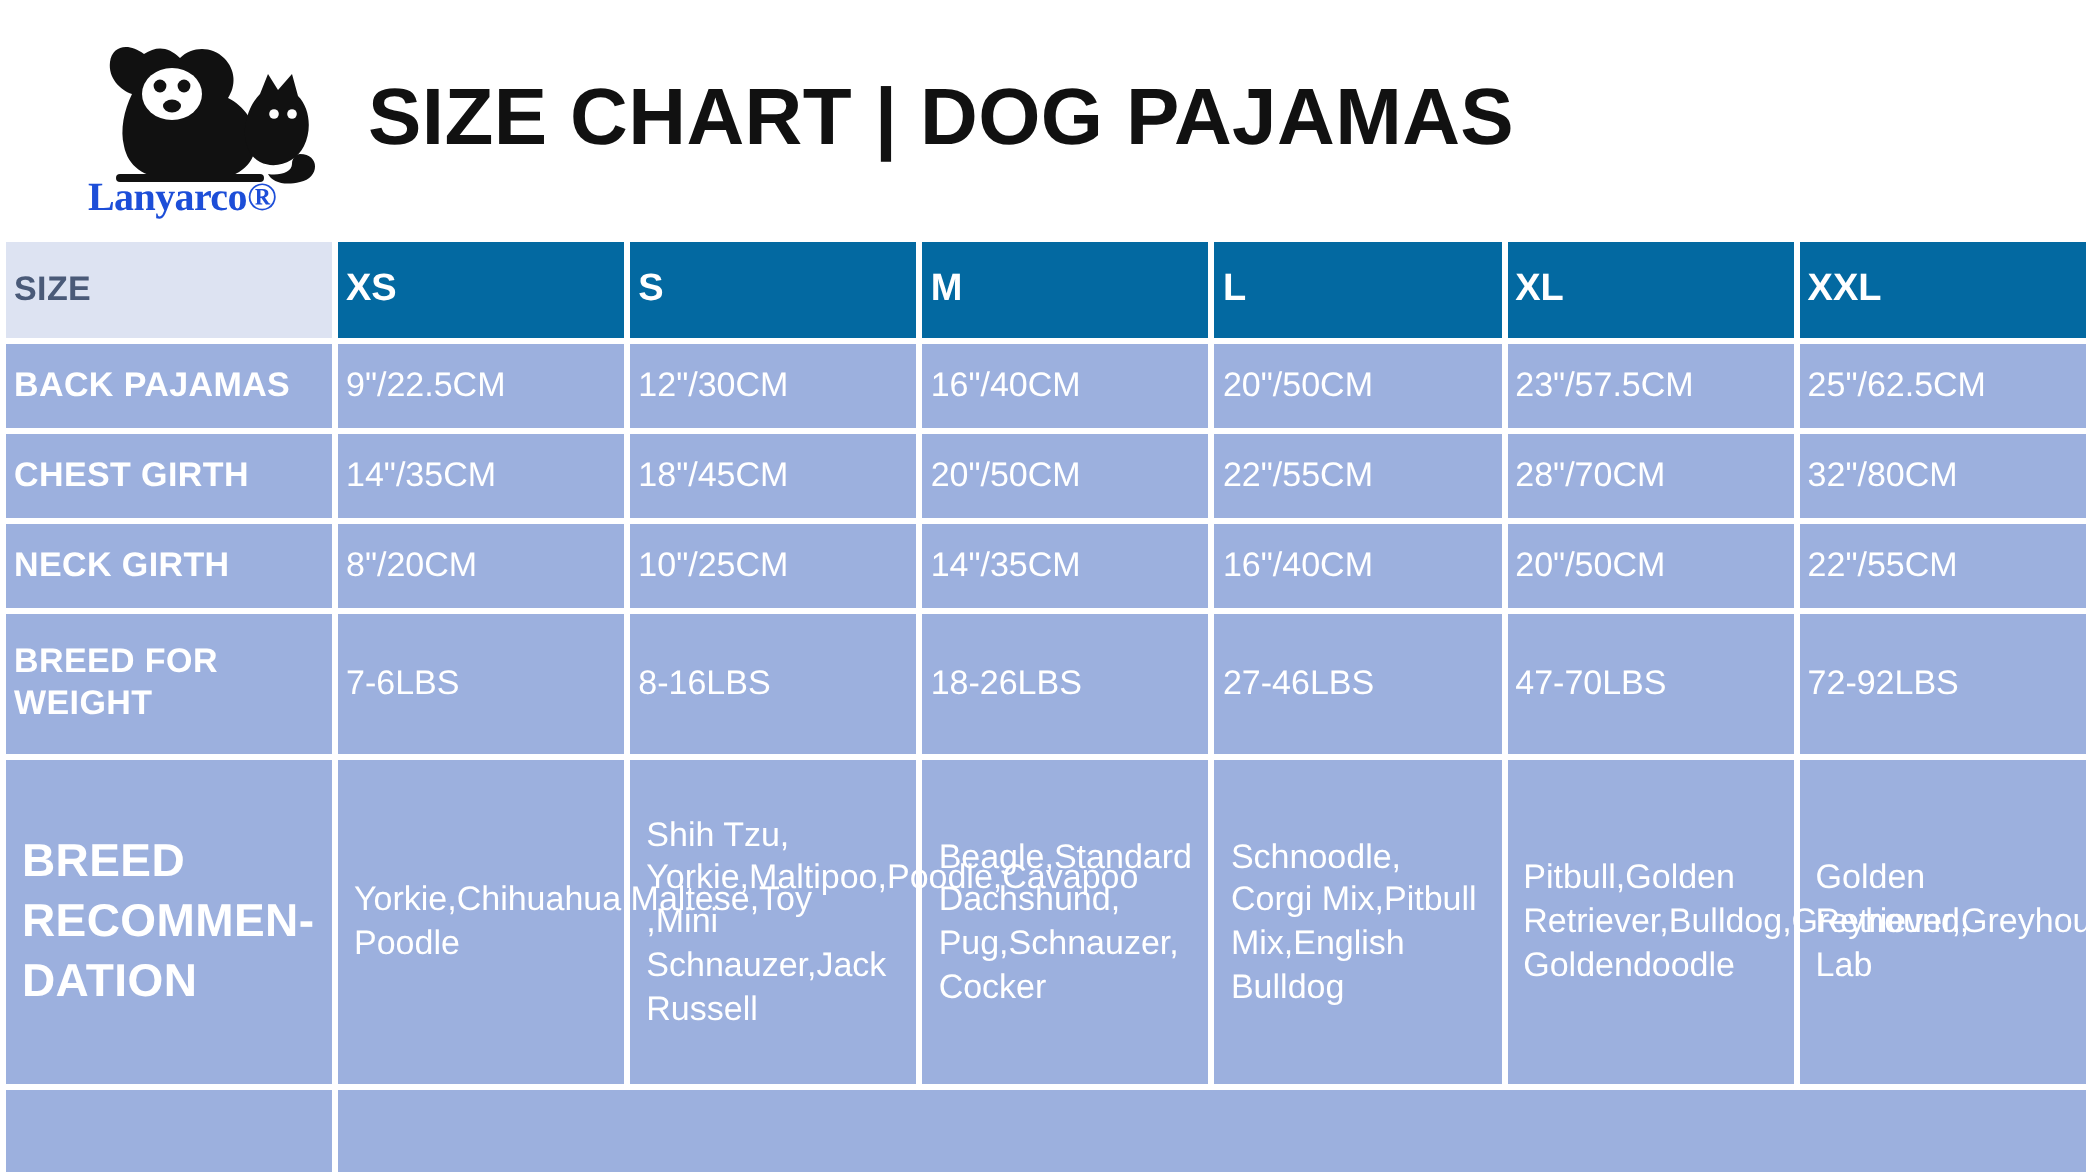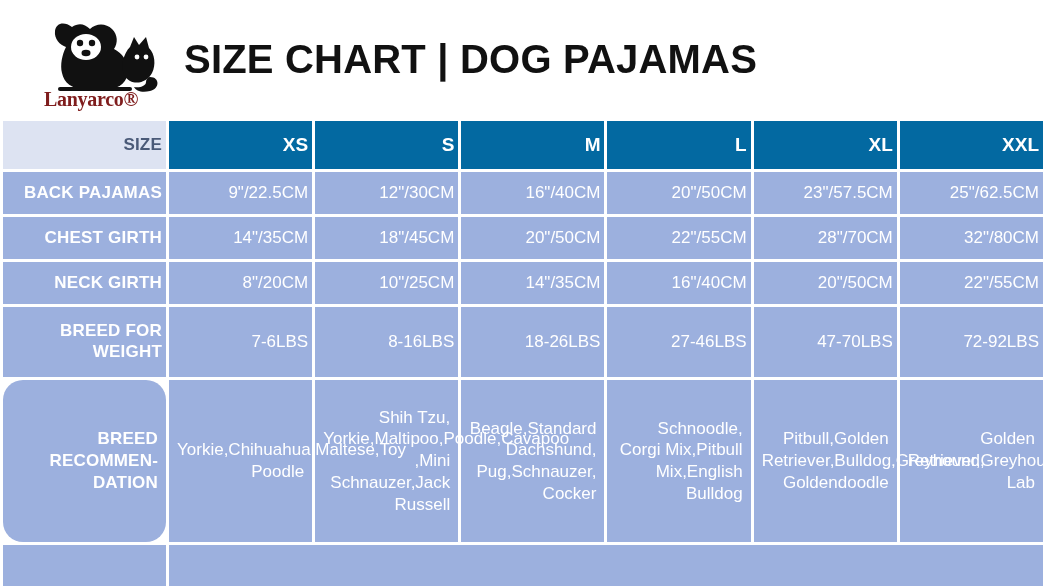--- a/index.html
+++ b/index.html
@@ -35,21 +35,21 @@
     flex: none;
     margin-right: 22px;
   }
   .logo svg { display: block; }
   .logo-text {
     position: absolute;
     left: 2px;
     bottom: 0px;
     font-size: 20px;
     font-weight: bold;
-    color: #7f1d1d;
+    color: #1d4ed8;
     letter-spacing: -0.3px;
     font-family: "Liberation Serif", serif;
   }
   .title {
     font-size: 40px;
     font-weight: bold;
     color: #111111;
     letter-spacing: 0.2px;
     white-space: nowrap;
   }
@@ -58,21 +58,21 @@
   table.chart {
     border-collapse: separate;
     border-spacing: 3px;
     width: 1046px;
     table-layout: fixed;
     margin: 0;
   }
   table.chart td {
     background: #9cb0de;
     color: #ffffff;
-    text-align: right;
+    text-align: left;
     vertical-align: middle;
     font-size: 17px;
     padding: 6px 4px;
     line-height: 1.22;
   }
   td.rowhead {
     background: #dde3f2;
     color: #4a5a78;
     font-weight: bold;
     font-size: 17px;
@@ -88,21 +88,21 @@
   }
   tr.head td.rowhead {
     background: #dde3f2;
     color: #4a5a78;
     font-weight: bold;
     font-size: 17px;
   }
   tr.measure td { height: 30px; }
   tr.weight td { height: 58px; font-size: 17px; }
   tr.breed td { height: 150px; font-size: 17px; line-height: 1.28; padding: 6px 8px; }
-  tr.breed td.rowhead { font-size: 17px; line-height: 1.3; border-radius: 20px; }
+  tr.breed td.rowhead { font-size: 23px; line-height: 1.3; }
   tr.tips td.rowhead {
     height: 92px;
     font-weight: normal;
     font-size: 17px;
     color: #4a5a78;
   }
   td.tips-cell {
     background: #dde3f2;
     color: #111111;
     text-align: left;

